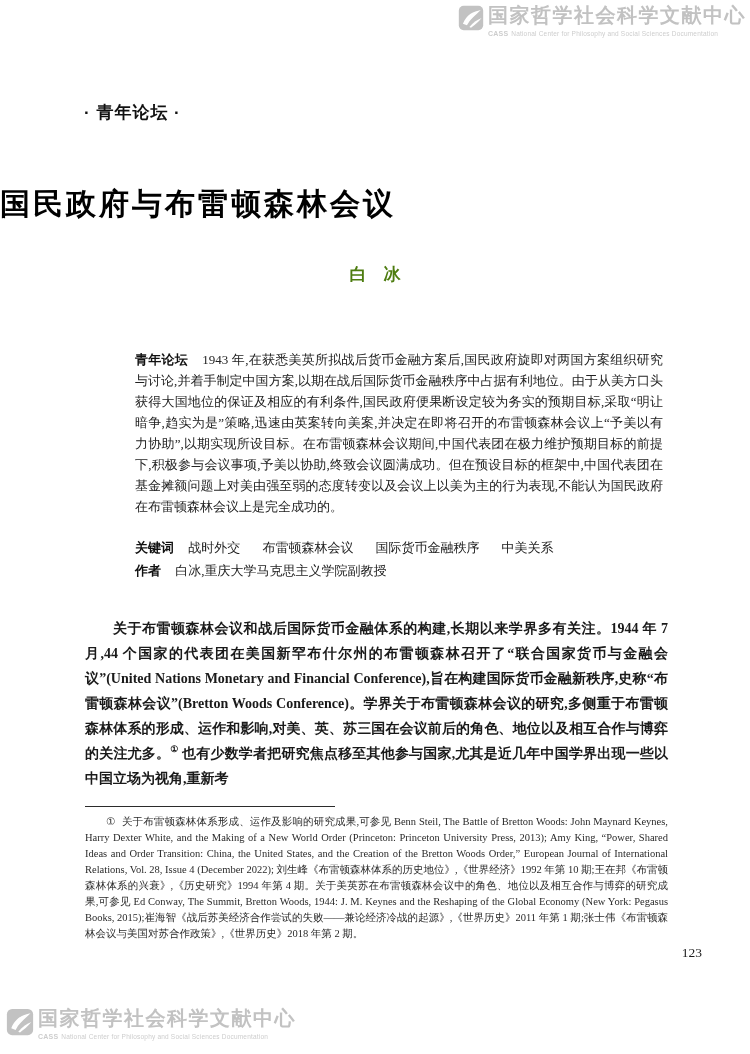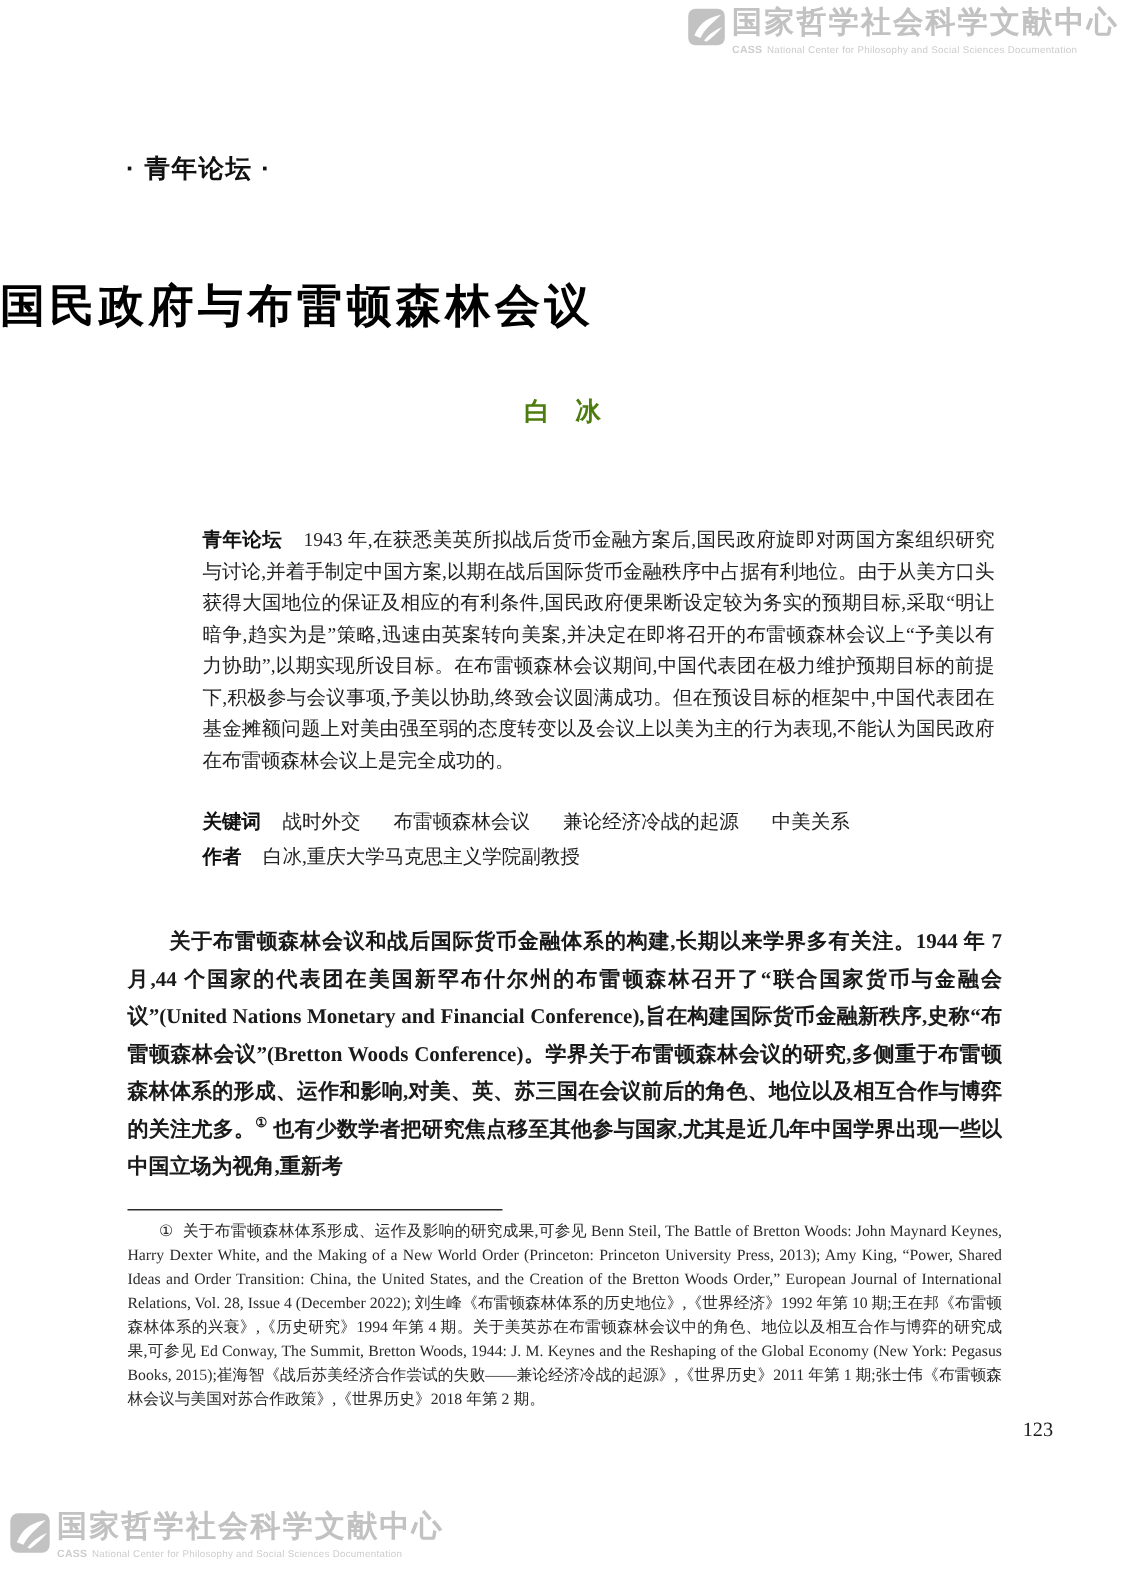--- a/index.html
+++ b/index.html
@@ -108,21 +108,21 @@
   <div class="section-label">· 青年论坛 ·</div>
 
   <h1 class="page-title">国民政府与布雷顿森林会议</h1>
   <div class="author-name">白　冰</div>
 
   <div class="abstract-wrap">
     <span class="blk-label">青年论坛</span><span>1943 年,在获悉美英所拟战后货币金融方案后,国民政府旋即对两国方案组织研究与讨论,并着手制定中国方案,以期在战后国际货币金融秩序中占据有利地位。由于从美方口头获得大国地位的保证及相应的有利条件,国民政府便果断设定较为务实的预期目标,采取“明让暗争,趋实为是”策略,迅速由英案转向美案,并决定在即将召开的布雷顿森林会议上“予美以有力协助”,以期实现所设目标。在布雷顿森林会议期间,中国代表团在极力维护预期目标的前提下,积极参与会议事项,予美以协助,终致会议圆满成功。但在预设目标的框架中,中国代表团在基金摊额问题上对美由强至弱的态度转变以及会议上以美为主的行为表现,不能认为国民政府在布雷顿森林会议上是完全成功的。</span>
   </div>
 
   <div class="keywords-row">
-    <span class="blk-label">关键词</span><span class="keyword-item">战时外交</span><span class="keyword-item">布雷顿森林会议</span><span class="keyword-item">兼论经济冷战的起源</span><span class="keyword-item">中美关系</span>
+    <span class="blk-label">关键词</span><span class="keyword-item">战时外交</span><span class="keyword-item">布雷顿森林会议</span><span class="keyword-item">国际货币金融秩序</span><span class="keyword-item">中美关系</span>
   </div>
 
   <div class="author-row">
     <span class="blk-label">作者</span><span>白冰,重庆大学马克思主义学院副教授</span>
   </div>
 
   <p class="body-paragraph"><span>关于布雷顿森林会议和战后国际货币金融体系的构建,长期以来学界多有关注。1944 年 7 月,44 个国家的代表团在美国新罕布什尔州的布雷顿森林召开了“联合国家货币与金融会议”(United Nations Monetary and Financial Conference),旨在构建国际货币金融新秩序,史称“布雷顿森林会议”(Bretton Woods Conference)。学界关于布雷顿森林会议的研究,多侧重于布雷顿森林体系的形成、运作和影响,对美、英、苏三国在会议前后的角色、地位以及相互合作与博弈的关注尤多。</span><sup>①</sup><span> 也有少数学者把研究焦点移至其他参与国家,尤其是近几年中国学界出现一些以中国立场为视角,重新考</span></p>
 
   <div class="footnote-divider"></div>
   <p class="footnote"><span class="fn-mark">①</span><span>关于布雷顿森林体系形成、运作及影响的研究成果,可参见 Benn Steil, The Battle of Bretton Woods: John Maynard Keynes, Harry Dexter White, and the Making of a New World Order (Princeton: Princeton University Press, 2013); Amy King, “Power, Shared Ideas and Order Transition: China, the United States, and the Creation of the Bretton Woods Order,” European Journal of International Relations, Vol. 28, Issue 4 (December 2022); 刘生峰《布雷顿森林体系的历史地位》,《世界经济》1992 年第 10 期;王在邦《布雷顿森林体系的兴衰》,《历史研究》1994 年第 4 期。关于美英苏在布雷顿森林会议中的角色、地位以及相互合作与博弈的研究成果,可参见 Ed Conway, The Summit, Bretton Woods, 1944: J. M. Keynes and the Reshaping of the Global Economy (New York: Pegasus Books, 2015);崔海智《战后苏美经济合作尝试的失败——兼论经济冷战的起源》,《世界历史》2011 年第 1 期;张士伟《布雷顿森林会议与美国对苏合作政策》,《世界历史》2018 年第 2 期。</span></p>

